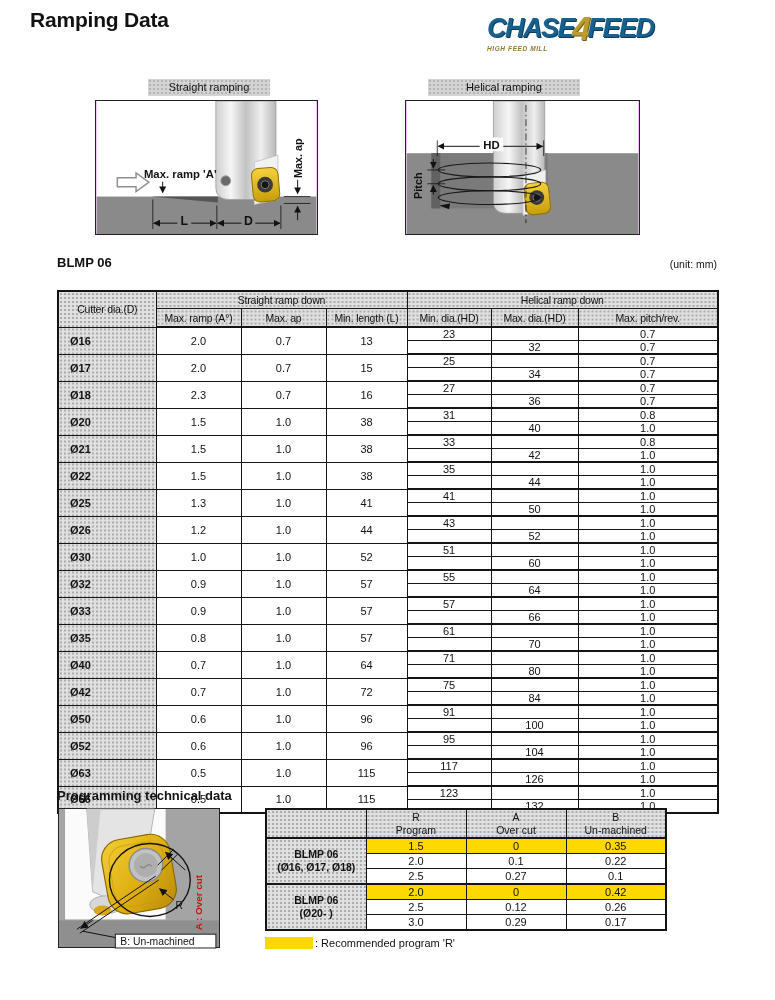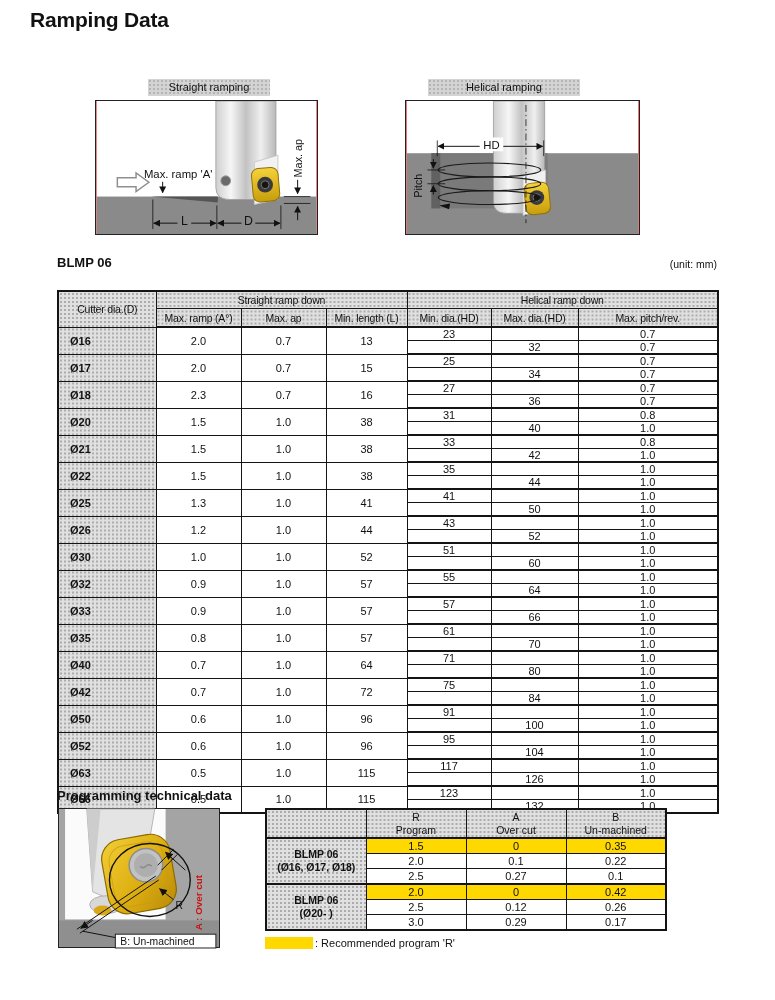--- a/index.html
+++ b/index.html
@@ -18,21 +18,21 @@
   .dotted{background-color:var(--dotted-bg,#E0E0E0);
           background-image:radial-gradient(circle,#ababab 0.7px,rgba(0,0,0,0) 1px);
           background-size:4px 4px;}
 
   
   .diag-label{position:absolute;height:17px;line-height:17px;text-align:center;font-size:11px;
               background-color:#d4d4d4;background-image:radial-gradient(circle,#b3b3b3 0.7px,rgba(0,0,0,0) 1px);
               background-size:4px 4px;}
   .diag-label.straight{left:148px;top:79px;width:122px;}
   .diag-label.helical{left:428px;top:79px;width:152px;}
-  .diag-box{position:absolute;border:1.5px solid #222;box-sizing:border-box;background:#ef4444;}
+  .diag-box{position:absolute;border:1.5px solid #222;box-sizing:border-box;background:#f0abfc;font-weight:bold;}
   .diag-box.straight{left:95px;top:100px;width:223px;height:135px;}
   .diag-box.helical{left:405px;top:100px;width:235px;height:135px;}
   .diag-box svg{display:block;width:100%;height:100%;font-family:"Liberation Sans",sans-serif;}
 
   
   .tbl-caption{position:absolute;left:57px;top:255px;width:660px;display:flex;justify-content:space-between;align-items:flex-end;}
   .tbl-title{font-size:13px;font-weight:bold;}
   .tbl-unit{font-size:10.5px;}
   .main-wrap{position:absolute;left:57px;top:290px;width:660px;}
   table{border-collapse:collapse;table-layout:fixed;width:660px;}
@@ -60,20 +60,24 @@
   .legend{margin-top:6px;font-size:11px;display:flex;align-items:center;}
   .swatch{display:inline-block;width:48px;height:12px;background:var(--highlight,#FFD800);margin-right:2px;}
 </style>
 </head>
 <body>
 
 <div class="page">
 
   <h1 class="title">Ramping Data</h1>
 
+  <div class="logo">
+    <span class="lg">CHASE</span><span class="lg four">4</span><span class="lg">FEED</span>
+    <div class="tagline">HIGH FEED MILL</div>
+  </div>
 
   <div class="diag-label straight">Straight ramping</div>
   <div class="diag-label helical">Helical ramping</div>
 
   <div class="diag-box straight">
     <svg viewBox="0 0 223 135">
       <defs>
         <linearGradient id="s-tool" x1="0" y1="0" x2="1" y2="0">
           <stop offset="0" stop-color="#cfcfcf"></stop>
             <stop offset="0.25" stop-color="#f6f6f6"></stop>

